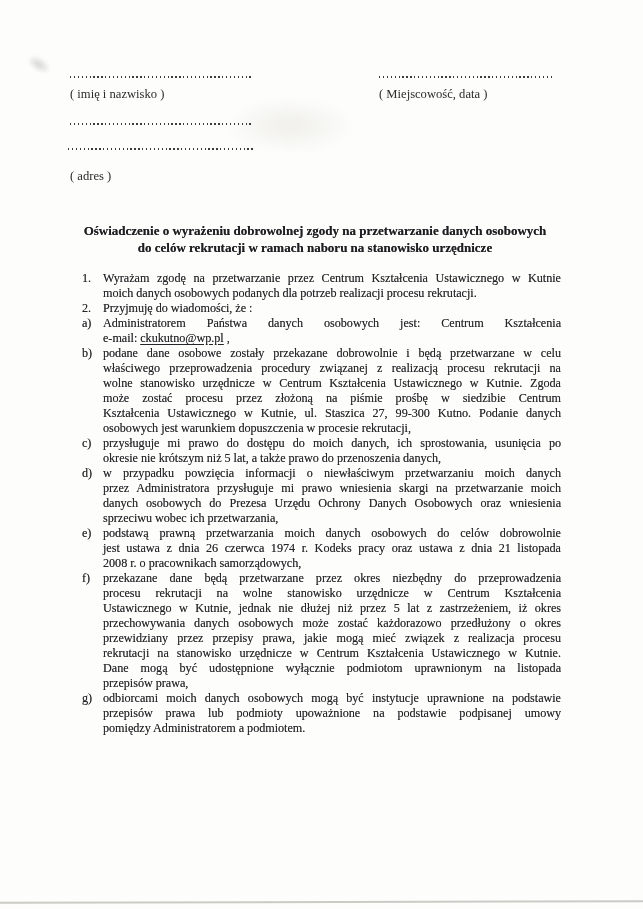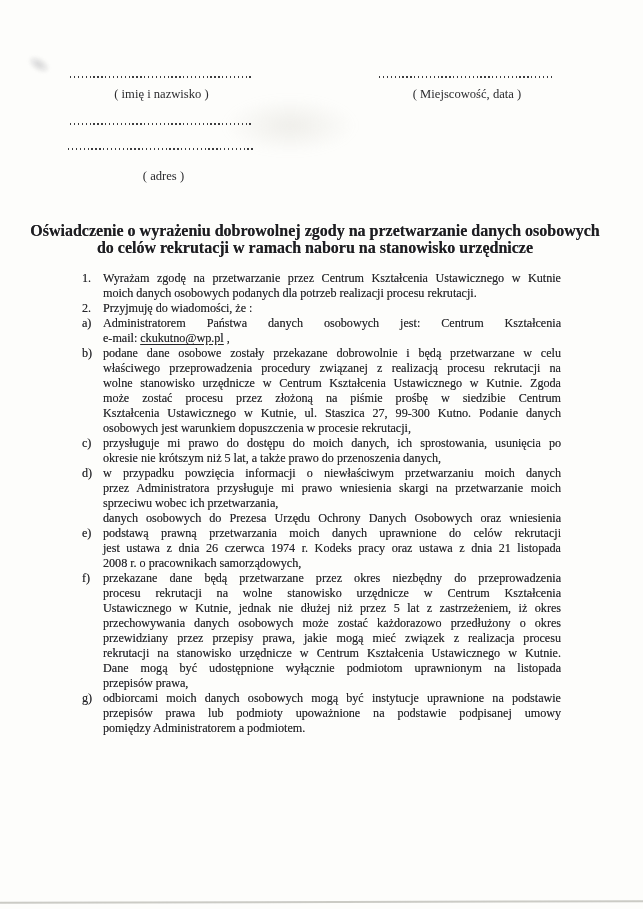--- a/index.html
+++ b/index.html
@@ -45,35 +45,34 @@
     background: repeating-linear-gradient(to right, #3c3c3e 0, #3c3c3e 1.3px, transparent 1.3px, transparent 3.9px);
   }
   .line-1 { left: 70px;  top: 76px;  width: 183px; }
   .line-2 { left: 70px;  top: 123px; width: 182px; }
   .line-3 { left: 68px;  top: 148px; width: 187px; }
   .line-right { left: 379px; top: 76px; width: 176px; }
 
   .sig-label {
     position: absolute;
     font-size: 12.6px;
-    text-align: center;
     white-space: nowrap;
     color: #2b2b2e;
   }
   .label-name  { left: 70px;  top: 87px;  width: 183px; }
   .label-adres { left: 70px;  top: 169px; width: 187px; }
   .label-place { left: 379px; top: 87px;  width: 176px; }
 
   
   .title {
     position: absolute;
     left: 0; top: 222px; width: 630px;
     text-align: center;
     font-weight: bold;
-    font-size: 16px;
+    font-size: 13px;
     line-height: 17px;
     color: #1e1e22;
     text-shadow: 0 0 0.4px rgba(30,30,34,0.7);
   }
   .title div { white-space: nowrap; }
 
   
   .list {
     position: absolute;
     left: 82px; top: 271px; width: 479px;
@@ -160,28 +159,28 @@
         <div class="item-text">
           <div class="tline">przysługuje mi prawo do dostępu do moich danych, ich sprostowania, usunięcia po</div>
           <div class="tline last">okresie nie krótszym niż 5 lat, a także prawo do przenoszenia danych,</div>
         </div>
       </div>
       <div class="item">
         <div class="marker">d)</div>
         <div class="item-text">
           <div class="tline">w przypadku powzięcia informacji o niewłaściwym przetwarzaniu moich danych</div>
           <div class="tline">przez Administratora przysługuje mi prawo wniesienia skargi na przetwarzanie moich</div>
+          <div class="tline">danych osobowych do Prezesa Urzędu Ochrony Danych Osobowych oraz wniesienia</div>
           <div class="tline last">sprzeciwu wobec ich przetwarzania,</div>
-          <div class="tline">danych osobowych do Prezesa Urzędu Ochrony Danych Osobowych oraz wniesienia</div>
         </div>
       </div>
       <div class="item">
         <div class="marker">e)</div>
         <div class="item-text">
-          <div class="tline">podstawą prawną przetwarzania moich danych uprawnione do celów rekrutacji</div>
+          <div class="tline">podstawą prawną przetwarzania moich danych osobowych do celów dobrowolnie</div>
           <div class="tline">jest ustawa z dnia 26 czerwca 1974 r. Kodeks pracy oraz ustawa z dnia 21 listopada</div>
           <div class="tline last">2008 r. o pracownikach samorządowych,</div>
         </div>
       </div>
       <div class="item">
         <div class="marker">f)</div>
         <div class="item-text">
           <div class="tline">przekazane dane będą przetwarzane przez okres niezbędny do przeprowadzenia</div>
           <div class="tline">procesu rekrutacji na wolne stanowisko urzędnicze w Centrum Kształcenia</div>
           <div class="tline">Ustawicznego w Kutnie, jednak nie dłużej niż przez 5 lat z zastrzeżeniem, iż okres</div>

